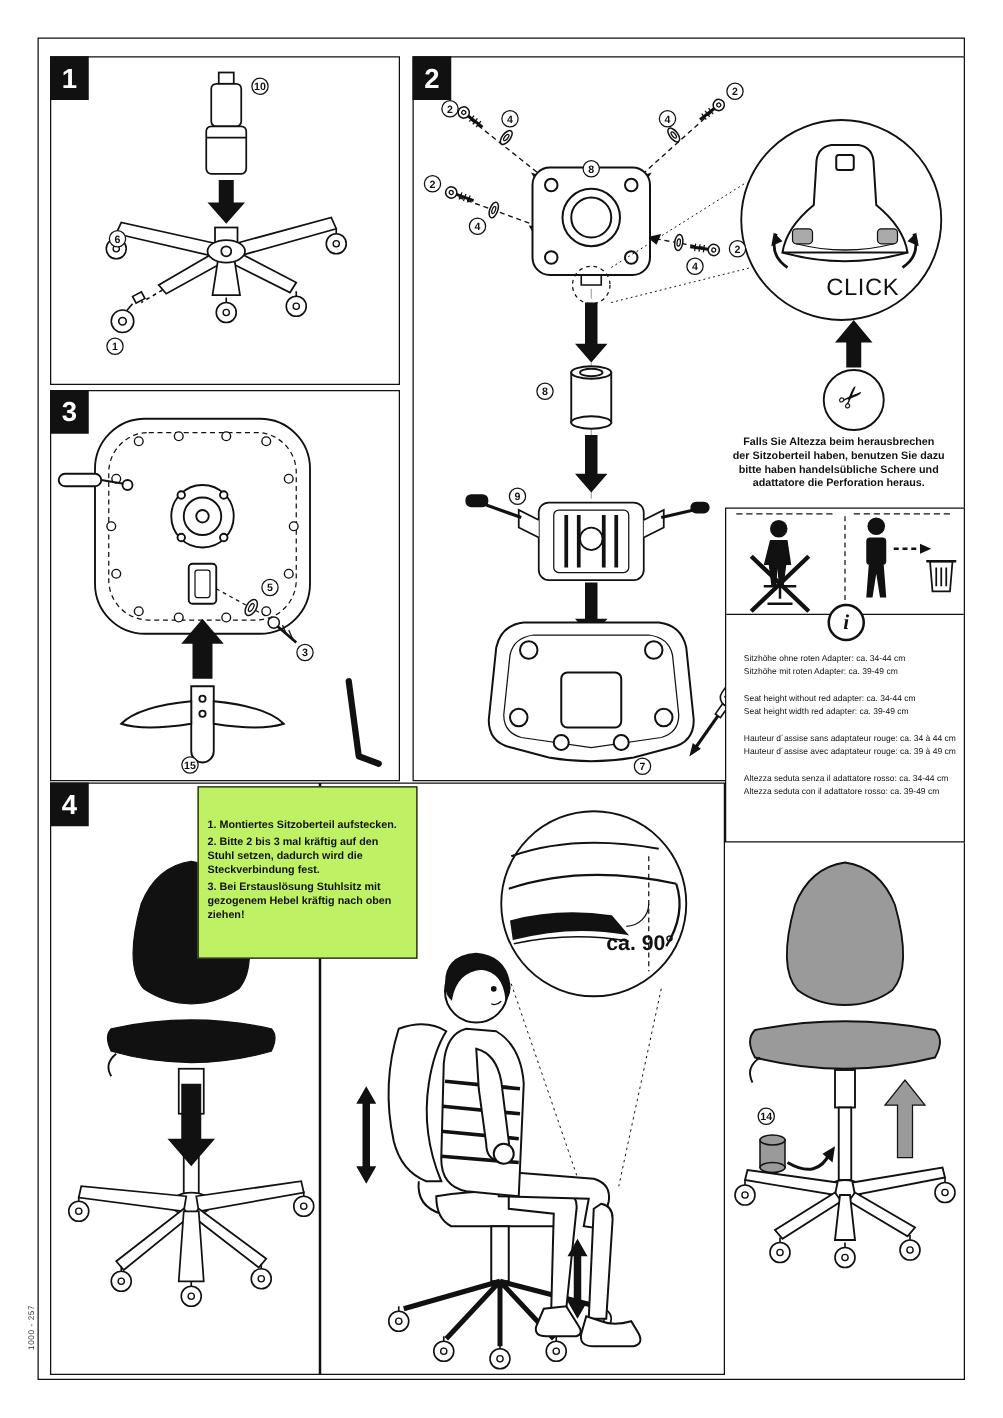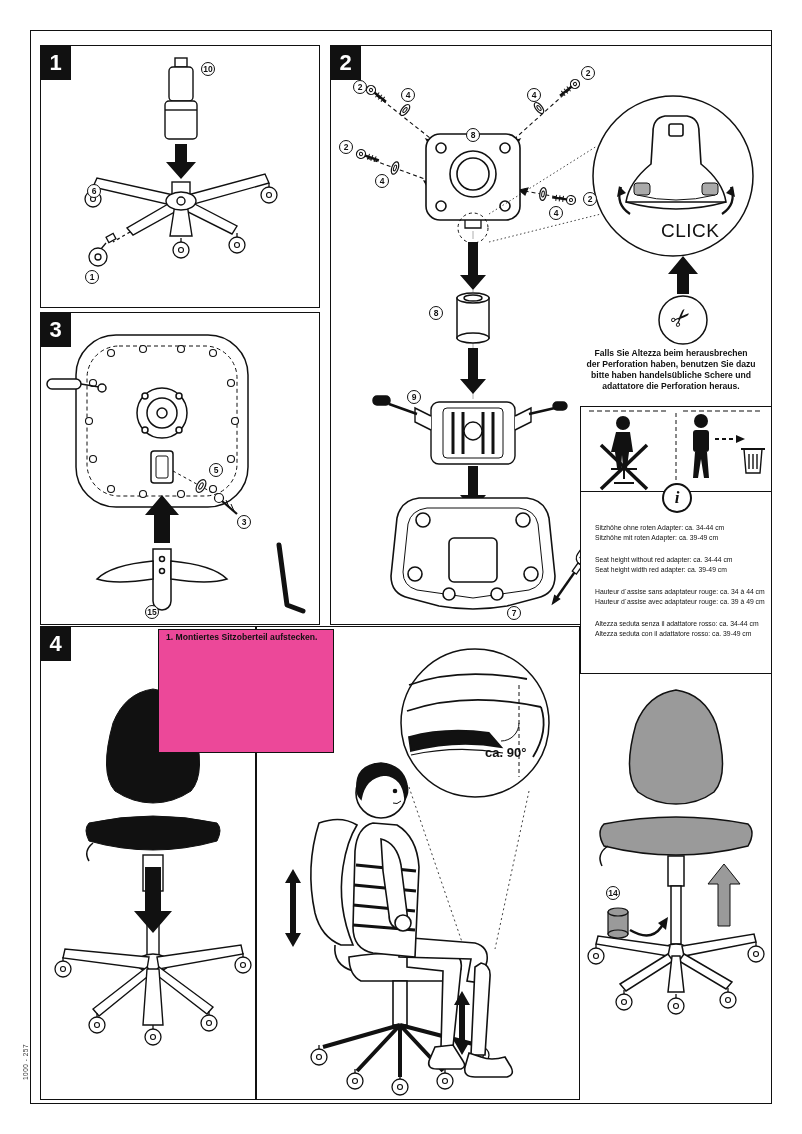--- a/index.html
+++ b/index.html
@@ -11,23 +11,23 @@
   #p3{left:40px;top:312px;width:280px;height:313px}
   #p4{left:40px;top:626px;width:216px;height:474px}
   #pboy{left:256px;top:626px;width:324px;height:474px}
   #pinfo{left:580px;top:406px;width:192px;height:268px;border:1.5px solid #111;z-index:6;background:#fff}
   #pbr{position:absolute;left:580px;top:674px;width:192px;height:430px}
   .stepnum{position:absolute;width:31px;height:35px;background:#111;color:#fff;font-weight:bold;font-size:22px;display:flex;align-items:center;justify-content:center;z-index:8}
   .part{position:absolute;width:14px;height:14px;border:1px solid #111;border-radius:50%;background:#fff;font-size:8.5px;font-weight:bold;display:flex;align-items:center;justify-content:center;z-index:7;line-height:1}
   .ov{position:absolute;z-index:7}
   .clicktext{font-weight:normal;font-size:19px;letter-spacing:.5px}
   .notebox{width:200px;text-align:center;font-weight:bold;font-size:8.6px;line-height:11px}
-  .instrbox{position:absolute;left:158px;top:629px;width:176px;height:124px;border:1.2px solid #111;background:#ec4899;z-index:9;padding:2px 7px;font-size:8.6px;font-weight:600;line-height:11px}
+  .instrbox{position:absolute;left:158px;top:629px;width:176px;height:138px;border:1.2px solid #111;background:#bef264;z-index:9;padding:24px 7px;font-size:8.6px;font-weight:600;line-height:11px}
   .instrbox div{margin-bottom:3px}
-  .angletext{font-weight:bold;font-size:13px}
+  .angletext{font-weight:bold;font-size:17px}
   .scis{font-family:"DejaVu Sans","Liberation Sans",sans-serif;font-size:24px;transform:rotate(-45deg);display:inline-block}
   .info-i{position:absolute;left:81px;top:76px;width:30px;height:30px;border:2.5px solid #111;border-radius:50%;background:#fff;display:flex;align-items:center;justify-content:center;font-family:"Liberation Serif",serif;font-style:italic;font-weight:bold;font-size:17px;z-index:3}
   .info-rule{position:absolute;left:0;top:84px;width:100%;border-top:1.2px solid #111}
   .info-lines{position:absolute;left:14px;top:116px;right:6px}
   .ig{margin-bottom:12px;font-size:6.8px;line-height:10px}
   .ig span{display:block;white-space:nowrap}
   .vcode{position:absolute;left:22px;top:1080px;transform:rotate(-90deg);transform-origin:0 0;font-size:6.5px;letter-spacing:.5px;color:#333}
   svg{display:block}
 </style>
 </head>
@@ -206,21 +206,21 @@
   <span class="part" style="left:44px;top:128px">4</span>
   <span class="part" style="left:218px;top:160px">4</span>
   <span class="part" style="left:135px;top:82px">8</span>
   <span class="part" style="left:98px;top:260px">8</span>
   <span class="part" style="left:76px;top:344px">9</span>
   <span class="part" style="left:176px;top:560px">7</span>
   <div class="ov clicktext" style="left:330px;top:174px">CLICK</div>
   <div class="ov" style="left:340px;top:258px"><span class="scis">✂</span></div>
   <div class="ov notebox" style="left:240px;top:302px">
     <div>Falls Sie Altezza beim herausbrechen</div>
-    <div>der Perforation haben, benutzen Sie dazu</div>
+    <div>der Sitzoberteil haben, benutzen Sie dazu</div>
     <div>bitte haben handelsübliche Schere und</div>
     <div>adattatore die Perforation heraus.</div>
   </div>
 </div>
 <div class="stepnum" style="left:330px;top:45px">2</div>
 
 <div class="panel" id="p3">
   <svg width="278" height="310" viewBox="0 0 278 310">
     <g fill="#fff" stroke="#111" stroke-width="1.5">
       <rect x="35" y="22" width="172" height="172" rx="40"></rect>
@@ -302,20 +302,22 @@
     <use href="#caster" transform="translate(22,342)"></use>
     <use href="#caster" transform="translate(202,338)"></use>
     <use href="#caster" transform="translate(56,398)"></use>
     <use href="#caster" transform="translate(168,396)"></use>
     <use href="#caster" transform="translate(112,410)"></use>
   </svg>
 </div>
 <div class="stepnum" style="left:40px;top:626px">4</div>
 <div class="instrbox">
   <div>1. Montiertes Sitzoberteil aufstecken.</div>
+  <div>2. Bitte 2 bis 3 mal kräftig auf den Stuhl setzen, dadurch wird die Steckverbindung fest.</div>
+  <div>3. Bei Erstauslösung Stuhlsitz mit gezogenem Hebel kräftig nach oben ziehen!</div>
 </div>
 
 <div class="panel" id="pboy">
   <svg width="322" height="472" viewBox="0 0 322 472">
     <line x1="152" y1="160" x2="206" y2="318" stroke="#111" stroke-width="0.8" stroke-dasharray="2 3"></line>
     <line x1="272" y1="164" x2="238" y2="322" stroke="#111" stroke-width="0.8" stroke-dasharray="2 3"></line>
 
     <g fill="#fff" stroke="#111" stroke-width="1.6">
       <path d="M62 196 Q48 240 58 286 Q64 310 84 318 L96 318 Q80 280 86 240 Q90 214 100 198 Q84 188 62 196 z"></path>
       <path d="M78 318 Q76 338 96 344 L120 348" fill="none"></path>

